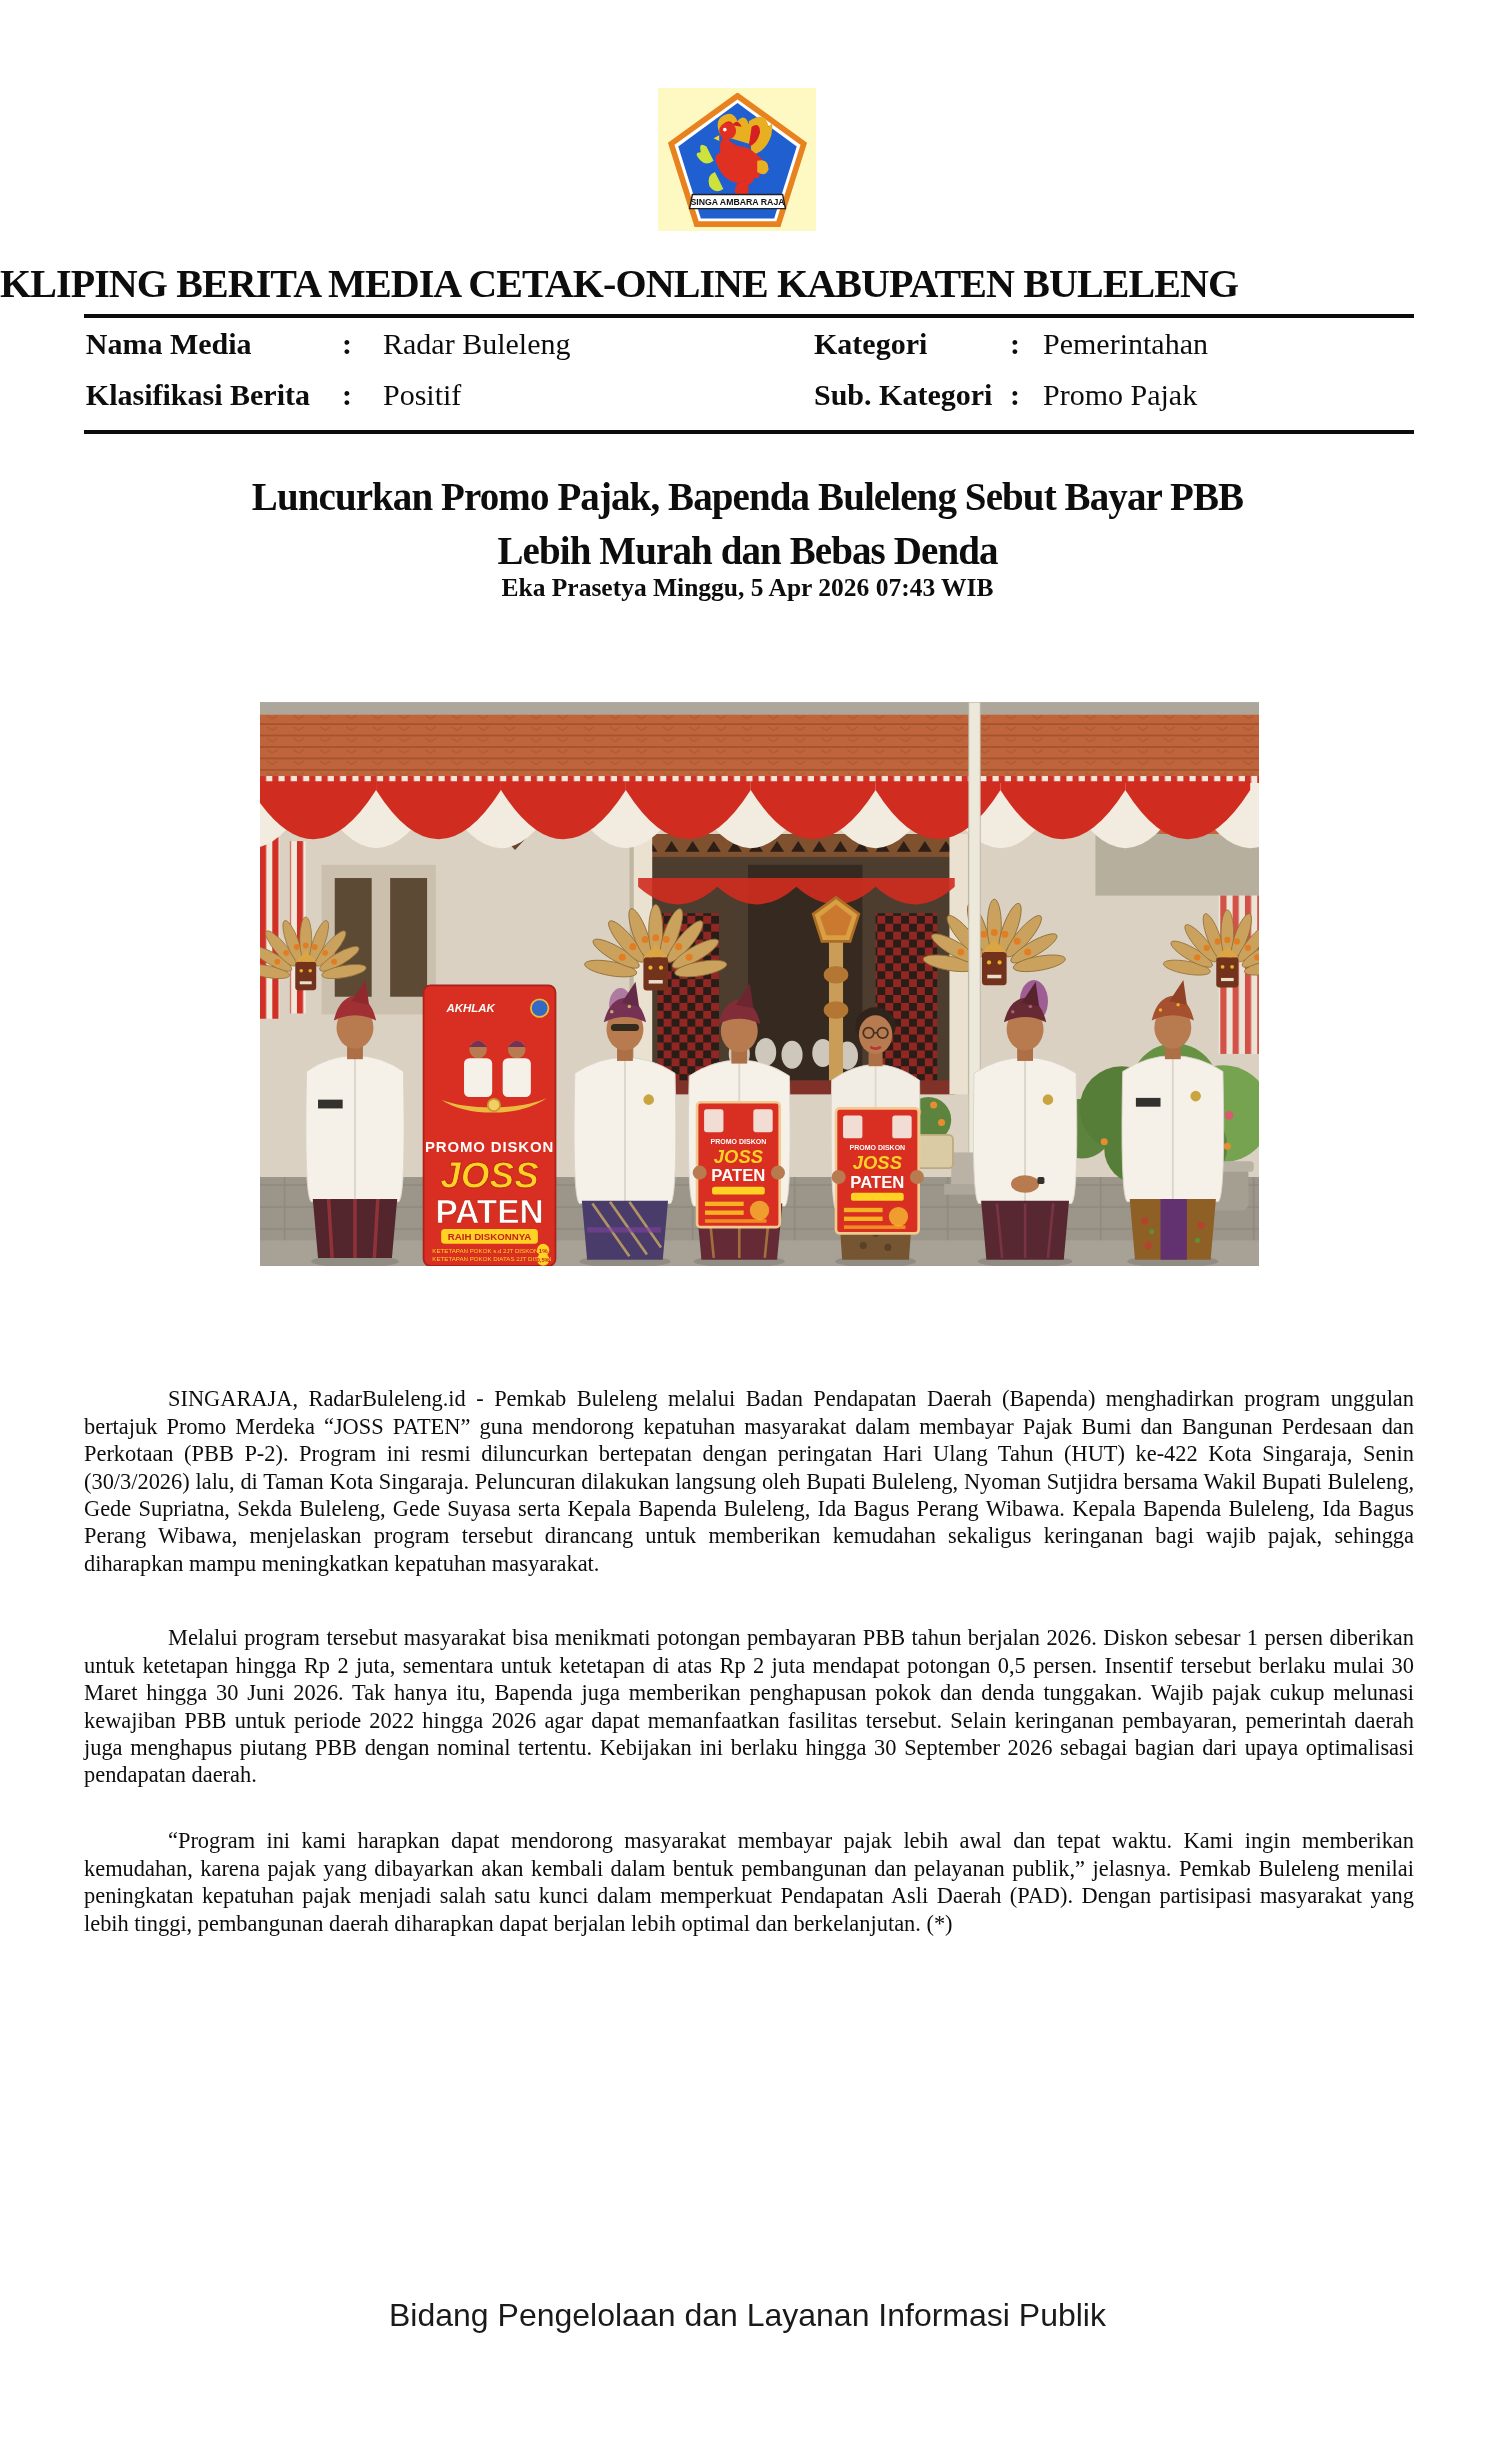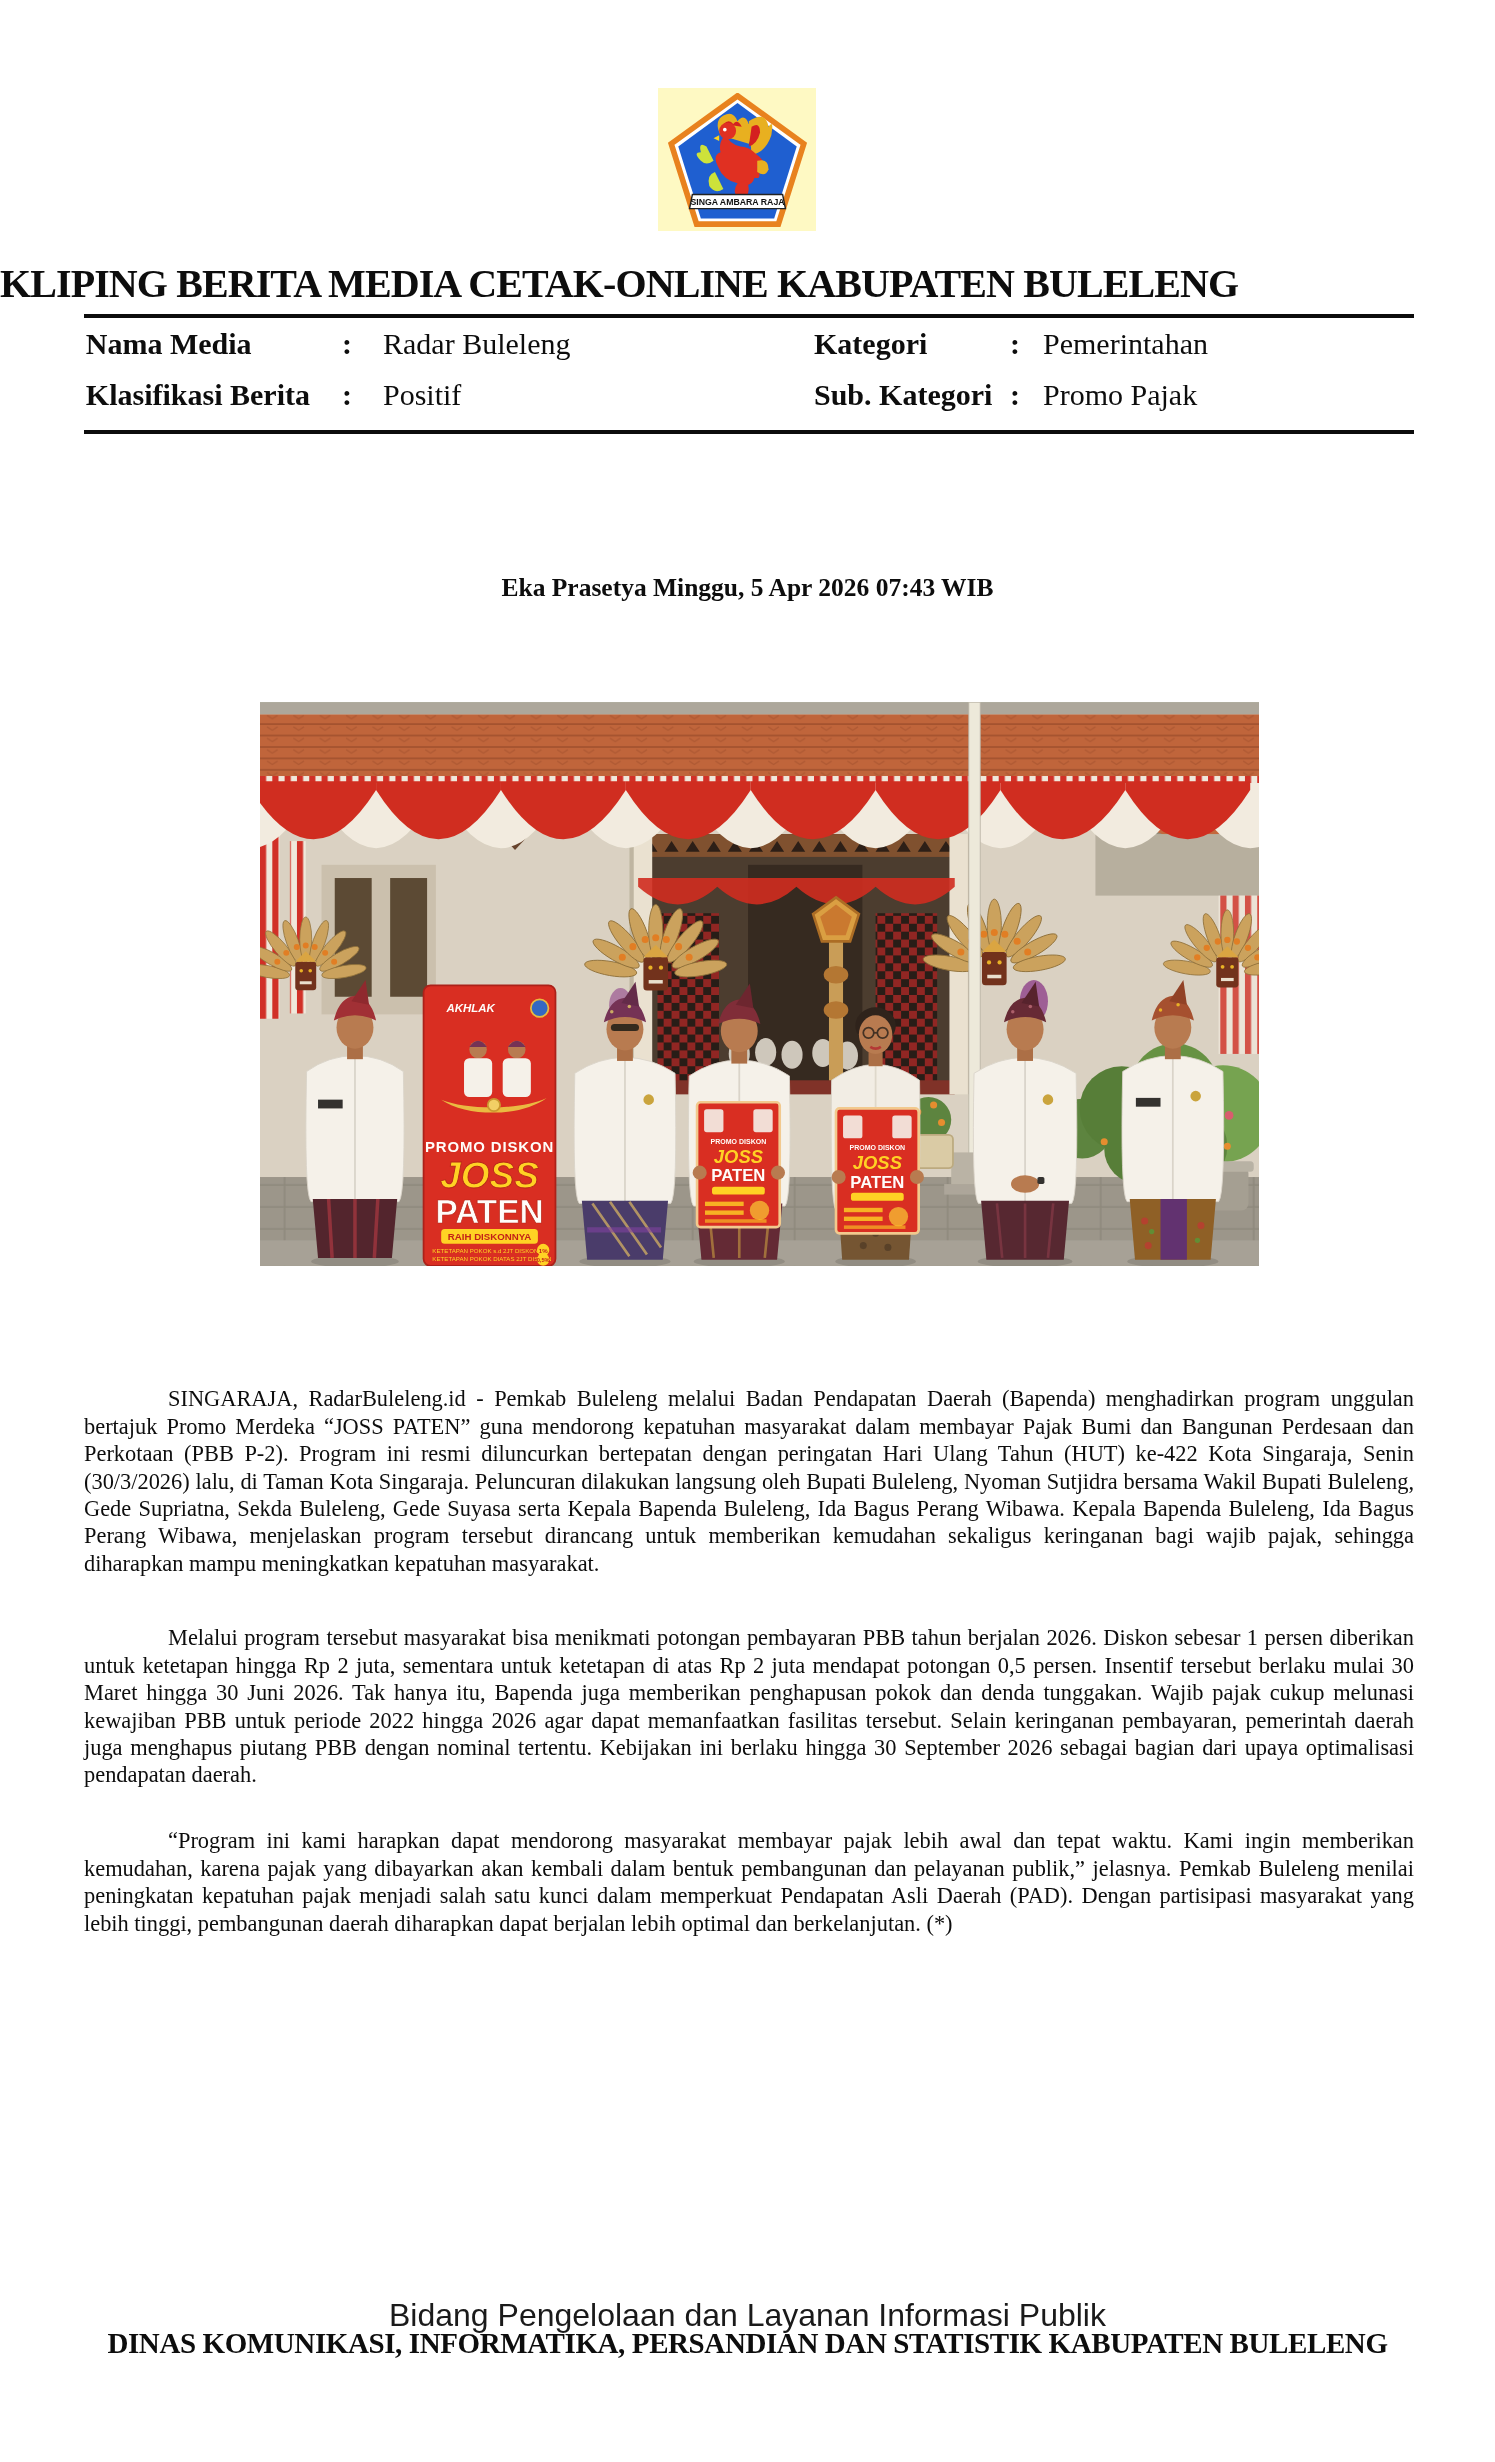--- a/index.html
+++ b/index.html
@@ -79,20 +79,24 @@
   <div class="meta-row meta-row2">
     <span class="lbl m-l-label">Klasifikasi Berita</span>
     <span class="m-l-colon">:</span>
     <span class="m-l-value">Positif</span>
     <span class="lbl m-r-label">Sub. Kategori</span>
     <span class="m-r-colon">:</span>
     <span class="m-r-value">Promo Pajak</span>
   </div>
   <div class="rule rule2"></div>
 
+  <div class="article-title">
+    <div>Luncurkan Promo Pajak, Bapenda Buleleng Sebut Bayar PBB</div>
+    <div>Lebih Murah dan Bebas Denda</div>
+  </div>
   <div class="byline">Eka Prasetya Minggu, 5 Apr 2026 07:43 WIB</div>
 
   <div class="photo">
   <svg width="999" height="564" viewBox="0 0 1136 641">
     <defs>
       <pattern id="rw" width="14" height="16" patternUnits="userSpaceOnUse">
         <rect width="14" height="16" fill="#efe9df"></rect>
             <rect width="7" height="16" fill="#cf2821"></rect>
       </pattern>
       <pattern id="tiles" width="30" height="13" patternUnits="userSpaceOnUse">
@@ -425,16 +429,15 @@
     <rect x="0" y="0" width="1136" height="641" fill="#ffdf9e" opacity="0.05"></rect>
   </svg>
   </div>
 
   <p class="para p1">SINGARAJA, RadarBuleleng.id - Pemkab Buleleng melalui Badan Pendapatan Daerah (Bapenda) menghadirkan program unggulan bertajuk Promo Merdeka “JOSS PATEN” guna mendorong kepatuhan masyarakat dalam membayar Pajak Bumi dan Bangunan Perdesaan dan Perkotaan (PBB P-2). Program ini resmi diluncurkan bertepatan dengan peringatan Hari Ulang Tahun (HUT) ke-422 Kota Singaraja, Senin (30/3/2026) lalu, di Taman Kota Singaraja.  Peluncuran dilakukan langsung oleh Bupati Buleleng, Nyoman Sutjidra bersama Wakil Bupati Buleleng, Gede Supriatna, Sekda Buleleng, Gede Suyasa serta Kepala Bapenda Buleleng, Ida Bagus Perang Wibawa. Kepala Bapenda Buleleng, Ida Bagus Perang Wibawa, menjelaskan program tersebut dirancang untuk memberikan kemudahan sekaligus keringanan bagi wajib pajak, sehingga diharapkan mampu meningkatkan kepatuhan masyarakat.</p>
   <p class="para p2">Melalui program tersebut masyarakat bisa menikmati potongan pembayaran PBB tahun berjalan 2026.  Diskon sebesar 1 persen diberikan untuk ketetapan hingga Rp 2 juta, sementara untuk ketetapan di atas Rp 2 juta mendapat potongan 0,5 persen. Insentif tersebut berlaku mulai 30 Maret hingga 30 Juni 2026. Tak hanya itu, Bapenda juga memberikan penghapusan pokok dan denda tunggakan. Wajib pajak cukup melunasi kewajiban PBB untuk periode 2022 hingga 2026 agar dapat memanfaatkan fasilitas tersebut. Selain keringanan pembayaran, pemerintah daerah juga menghapus piutang PBB dengan nominal tertentu. Kebijakan ini berlaku hingga 30 September 2026 sebagai bagian dari upaya optimalisasi pendapatan daerah.</p>
   <p class="para p3">“Program ini kami harapkan dapat mendorong masyarakat membayar pajak lebih awal dan tepat waktu. Kami ingin memberikan kemudahan, karena pajak yang dibayarkan akan kembali dalam bentuk pembangunan dan pelayanan publik,” jelasnya. Pemkab Buleleng menilai peningkatan kepatuhan pajak menjadi salah satu kunci dalam memperkuat Pendapatan Asli Daerah (PAD).  Dengan partisipasi masyarakat yang lebih tinggi, pembangunan daerah diharapkan dapat berjalan lebih optimal dan berkelanjutan. (*)</p>
 
 
   <div class="footer-line1">Bidang Pengelolaan dan Layanan Informasi Publik</div>
-  <div class="footer-line2">DINAS KOMUNIKASI, INFORMATIKA, PERSANDIAN DAN STATISTIK KABUPATEN BULELENG</div>
 
 </div>
 
 
 </body></html>

